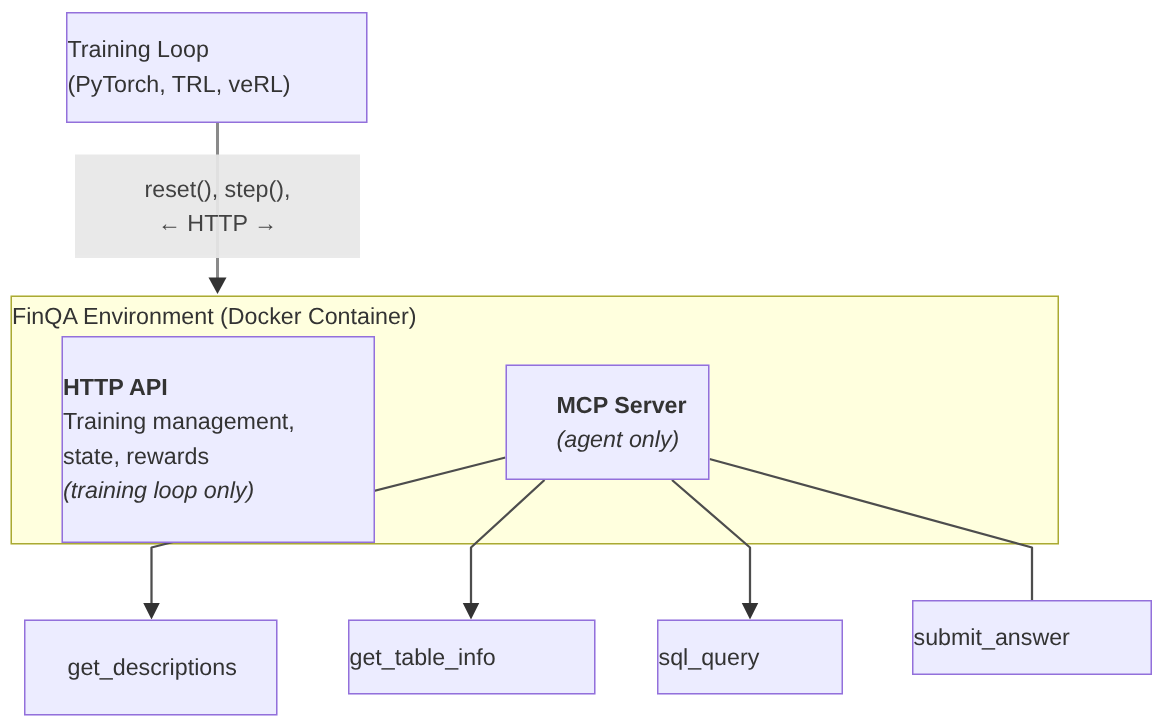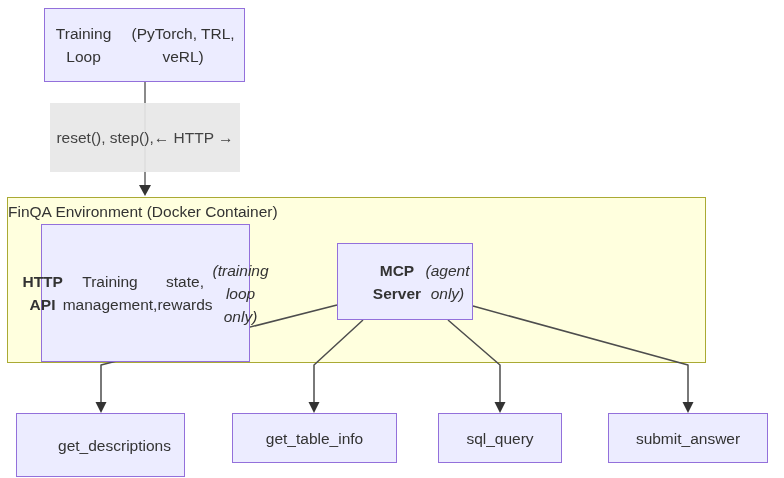--- a/index.html
+++ b/index.html
@@ -22,29 +22,29 @@
     position:absolute; top:5px; left:0; width:100%; text-align:left;
     font-size:15.5px; color:var(--text);
   }
   svg.edges{position:absolute; left:0; top:0; z-index:1;}
   .edge-main{stroke:#8A8A8A; stroke-width:2; fill:none;}
   .edge-fan{stroke:var(--edge-line); stroke-width:1.5; fill:none; stroke-linejoin:round;}
   .arrowhead{fill:var(--arrow); stroke:none;}
   .node{
     position:absolute; z-index:2; background:var(--node-fill);
     border:1.4px solid var(--node-border); box-sizing:border-box;
-    display:flex; flex-direction:row; align-items:center; justify-content:center;
+    display:flex; flex-direction:column; align-items:flex-start; justify-content:center;
     font-size:15.5px; line-height:23px; text-align:center; color:var(--text);
   }
   .node .bold{font-weight:bold;}
   .node .italic{font-style:italic;}
   .edge-label{
     position:absolute; z-index:2; left:50px; top:103px; width:190px; height:69px;
     background:var(--edge-label-bg); opacity:0.92;
-    display:flex; align-items:center; justify-content:center;
+    display:flex; flex-direction:column; align-items:center; justify-content:center;
     font-size:15.5px; line-height:23px; text-align:center; color:var(--text);
   }
 </style>
 </head>
 <body>
 
 <div class="canvas">
 
   <div class="container">
     <div class="container-title">FinQA Environment (Docker Container)</div>
@@ -97,17 +97,17 @@
 
   <div class="node" style="left:16px; top:413px; width:169px; height:64px;padding-left:28px;">
     <div>get_descriptions</div>
   </div>
   <div class="node" style="left:232px; top:413px; width:165px; height:50px;">
     <div>get_table_info</div>
   </div>
   <div class="node" style="left:438px; top:413px; width:124px; height:50px;">
     <div>sql_query</div>
   </div>
-  <div class="node" style="left:608px; top:413px; width:160px; height:50px;">
+  <div class="node" style="left:608px; top:400px; width:160px; height:50px;">
     <div>submit_answer</div>
   </div>
 
 </div>
 
 </body></html>

